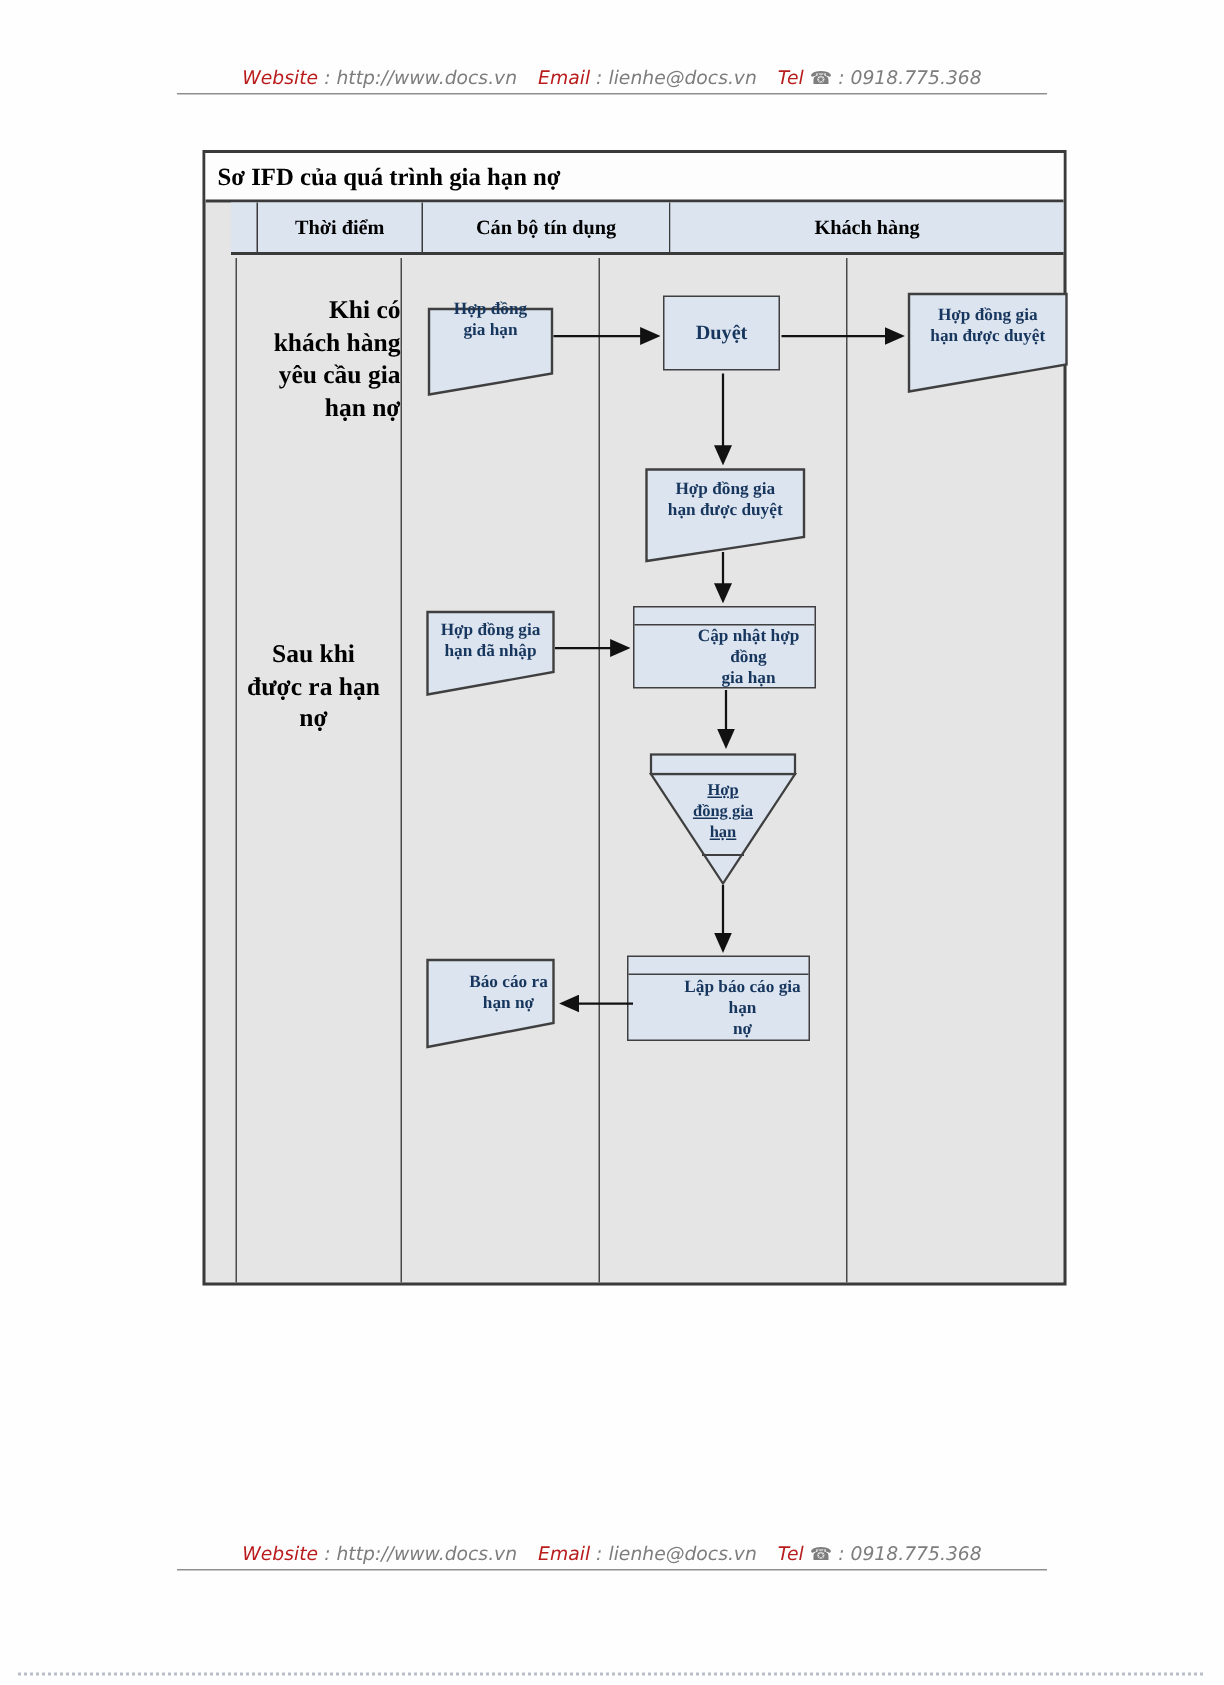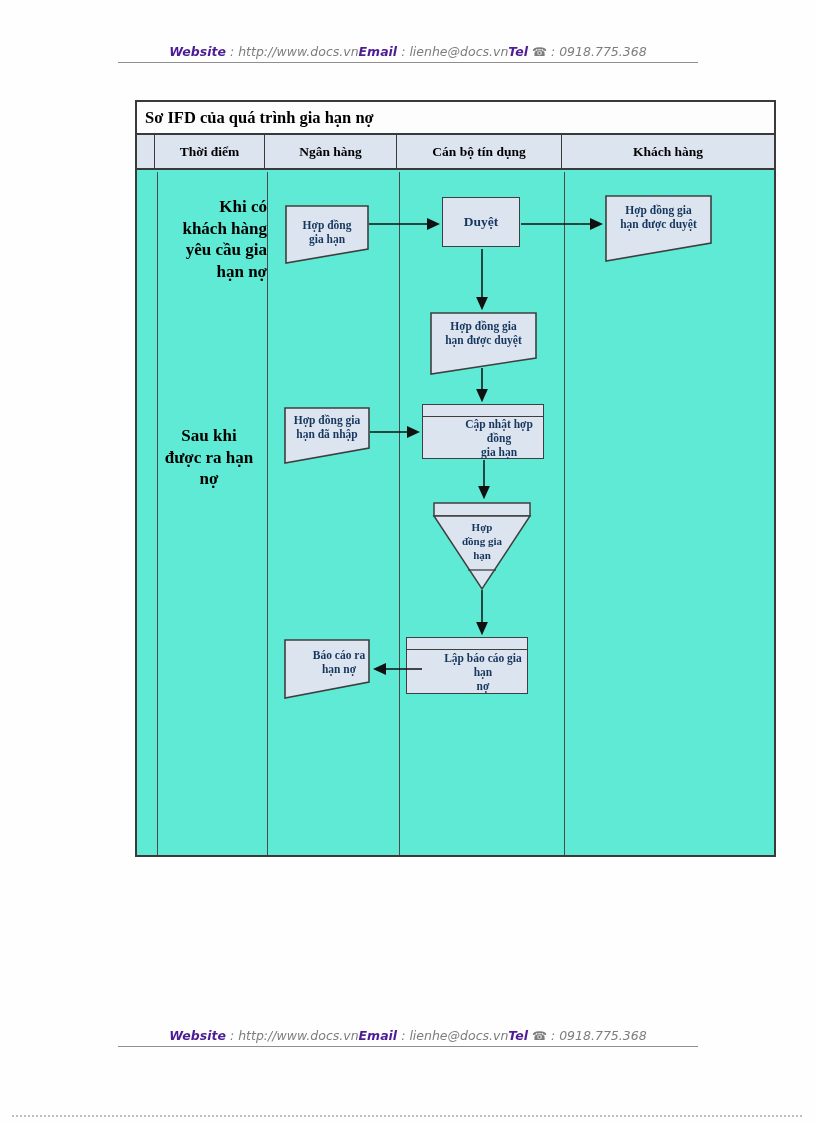--- a/index.html
+++ b/index.html
@@ -10,45 +10,45 @@
     font-family:"Liberation Serif","DejaVu Serif",serif;
   }
 
   
   .hf {
     position:absolute; left:118px; width:580px;
     font-family:"DejaVu Sans","Liberation Sans",sans-serif;
     font-style:italic; font-size:12.5px; color:#7d7d7d;
     text-align:center; white-space:nowrap;
   }
-  .hf .lbl { font-weight:bold; color:#4c1d95; }
+  .hf .lbl { font-weight:normal; color:#b91c1c; }
   .hf .sep { padding:0 4px; }
-  .hf .grp { }
+  .hf .grp { padding-right:14px; }
   .hf-rule { margin-top:3px; border-top:1.6px solid #8f8f8f; }
   .hf.top { top:44px; }
   .hf.bottom { top:1028px; }
   .phone { font-style:normal; font-size:12px; }
 
   .dotted-bottom {
     position:absolute; left:12px; right:14px; top:1115px;
     border-top:2px dotted #b9bec7;
   }
 
   
   .diagram {
-    position:absolute; left:135px; top:100px; width:641px; height:757px;
-    border:2px solid #3a3a3a; background:#5eead4;
+    position:absolute; left:135px; top:100px; width:576px; height:757px;
+    border:2px solid #3a3a3a; background:#e5e5e5;
   }
   .title-bar {
     height:33px; line-height:32px; padding-left:8px;
     border-bottom:2px solid #3a3a3a;
     font-size:16.5px; font-weight:bold; color:#000;
     background:#fdfdfe;
   }
-  .header-row { display:flex; height:35px; border-bottom:2px solid #3a3a3a; }
+  .header-row { display:flex; height:35px; border-bottom:2px solid #3a3a3a;margin-left:17px; }
   .header-row .cell {
     background:var(--header-fill,#dce4f0);
     border-right:1.4px solid #3a3a3a;
     display:flex; align-items:center; justify-content:center;
     font-size:13.5px; font-weight:bold; color:#000;
   }
   .header-row .cell:last-child { border-right:none; }
   .w-gutter { width:18px; } .w-c1 { width:110px; } .w-c2 { width:132px; }
   .w-c3 { width:165px; } .w-c4 { flex:1; }
 
@@ -94,42 +94,41 @@
     </div>
     <div class="hf-rule"></div>
   </div>
 
   <div class="diagram">
     <div class="title-bar">Sơ IFD của quá trình gia hạn nợ</div>
 
     <div class="header-row">
       <div class="cell w-gutter"></div>
       <div class="cell w-c1">Thời điểm</div>
-      <div class="cell w-c2">Ngân hàng</div>
       <div class="cell w-c3">Cán bộ tín dụng</div>
       <div class="cell w-c4">Khách hàng</div>
     </div>
 
     <div class="col-line" style="left:20px"></div>
     <div class="col-line" style="left:130px"></div>
     <div class="col-line" style="left:262px"></div>
     <div class="col-line" style="left:427px"></div>
 
     <div class="row-label pre" style="left:25px; top:94px; width:105px; text-align:right;">Khi có
 khách hàng
 yêu cầu gia
 hạn nợ</div>
     <div class="row-label pre" style="left:16px; top:323px; width:112px; text-align:center;">Sau khi
 được ra hạn
 nợ</div>
 
     <svg class="shape-svg" style="left:148px; top:103px;" width="84" height="59">
       <polygon points="1,1 83,1 83,44 1,58" style="fill:var(--shape-fill);stroke:var(--shape-stroke);stroke-width:1.6"></polygon>
     </svg>
-    <div class="shape-text pre" style="left:148px; top:116px; width:84px;">Hợp đồng
+    <div class="shape-text pre" style="left:148px; top:97px; width:84px;">Hợp đồng
 gia hạn</div>
 
     <div class="process plain" style="left:305px; top:95px; width:78px; height:50px;">
       <span class="pre">Duyệt</span>
     </div>
 
     <svg class="shape-svg" style="left:468px; top:93px;" width="107" height="67">
       <polygon points="1,1 106,1 106,48 1,66" style="fill:var(--shape-fill);stroke:var(--shape-stroke);stroke-width:1.6"></polygon>
     </svg>
     <div class="shape-text pre" style="left:468px; top:101px; width:107px;">Hợp đồng gia
@@ -151,25 +150,25 @@
       <div class="band"></div>
       <span class="pre">Cập nhật hợp đồng
 gia hạn</span>
     </div>
 
     <svg class="shape-svg" style="left:295px; top:399px;" width="100" height="92">
       <rect x="2" y="2" width="96" height="13" style="fill:var(--shape-fill);stroke:var(--shape-stroke);stroke-width:1.5"></rect>
       <polygon points="2,15 98,15 50,88" style="fill:var(--shape-fill);stroke:var(--shape-stroke);stroke-width:1.5"></polygon>
       <line x1="36" y1="69" x2="64" y2="69" style="stroke:var(--shape-stroke);stroke-width:1.3"></line>
     </svg>
-    <div class="shape-text pre" style="left:305px; top:418px; width:80px; font-size:11px;">Hợp
+    <div class="shape-text pre" style="left:305px; top:418px; width:80px; font-size:11px;text-decoration:underline;">Hợp
 đồng gia
 hạn</div>
 
-    <div class="process banded" style="left:269px; top:535px; width:122px; height:57px;">
+    <div class="process banded" style="left:281px; top:535px; width:122px; height:57px;">
       <div class="band"></div>
       <span class="pre">Lập báo cáo gia hạn
 nợ</span>
     </div>
 
     <svg class="shape-svg" style="left:147px; top:537px;" width="86" height="60">
       <polygon points="1,1 85,1 85,43 1,59" style="fill:var(--shape-fill);stroke:var(--shape-stroke);stroke-width:1.6"></polygon>
     </svg>
     <div class="shape-text pre" style="left:147px; top:546px; width:86px;padding-left:24px;">Báo cáo ra
 hạn nợ</div>

